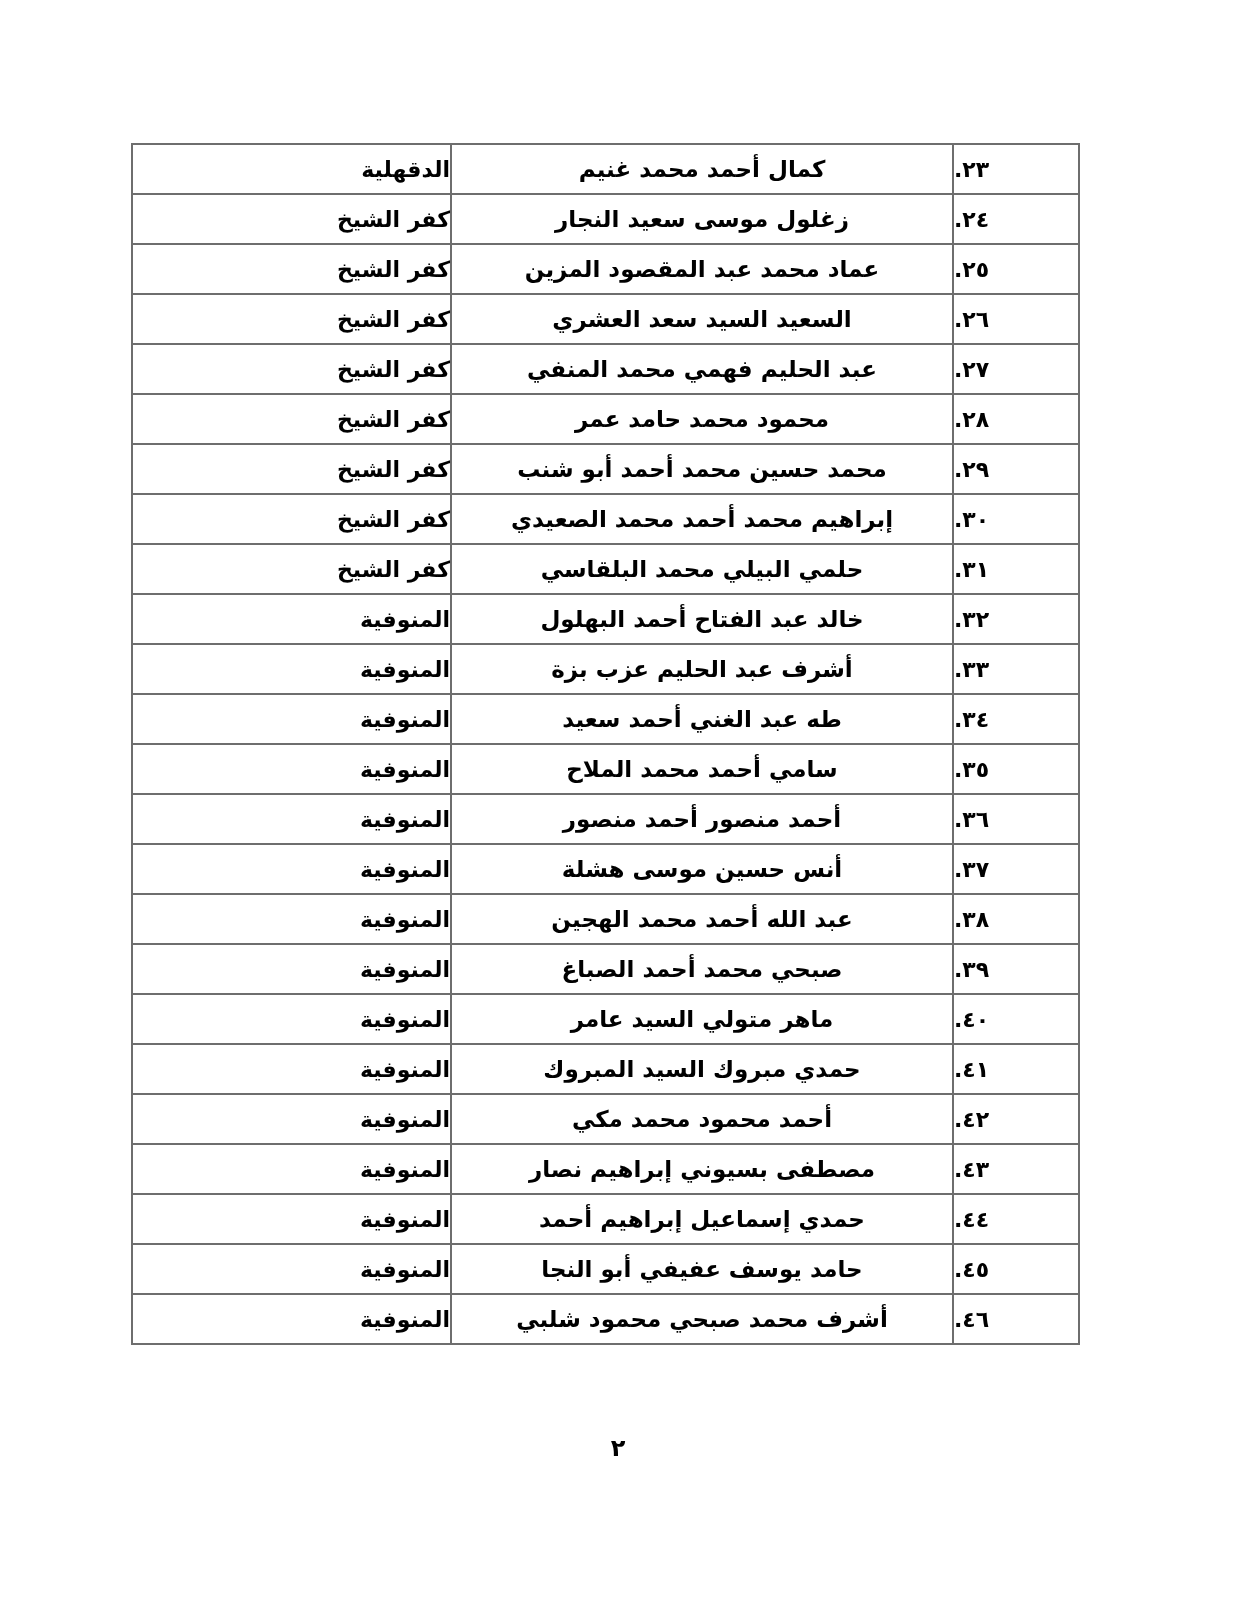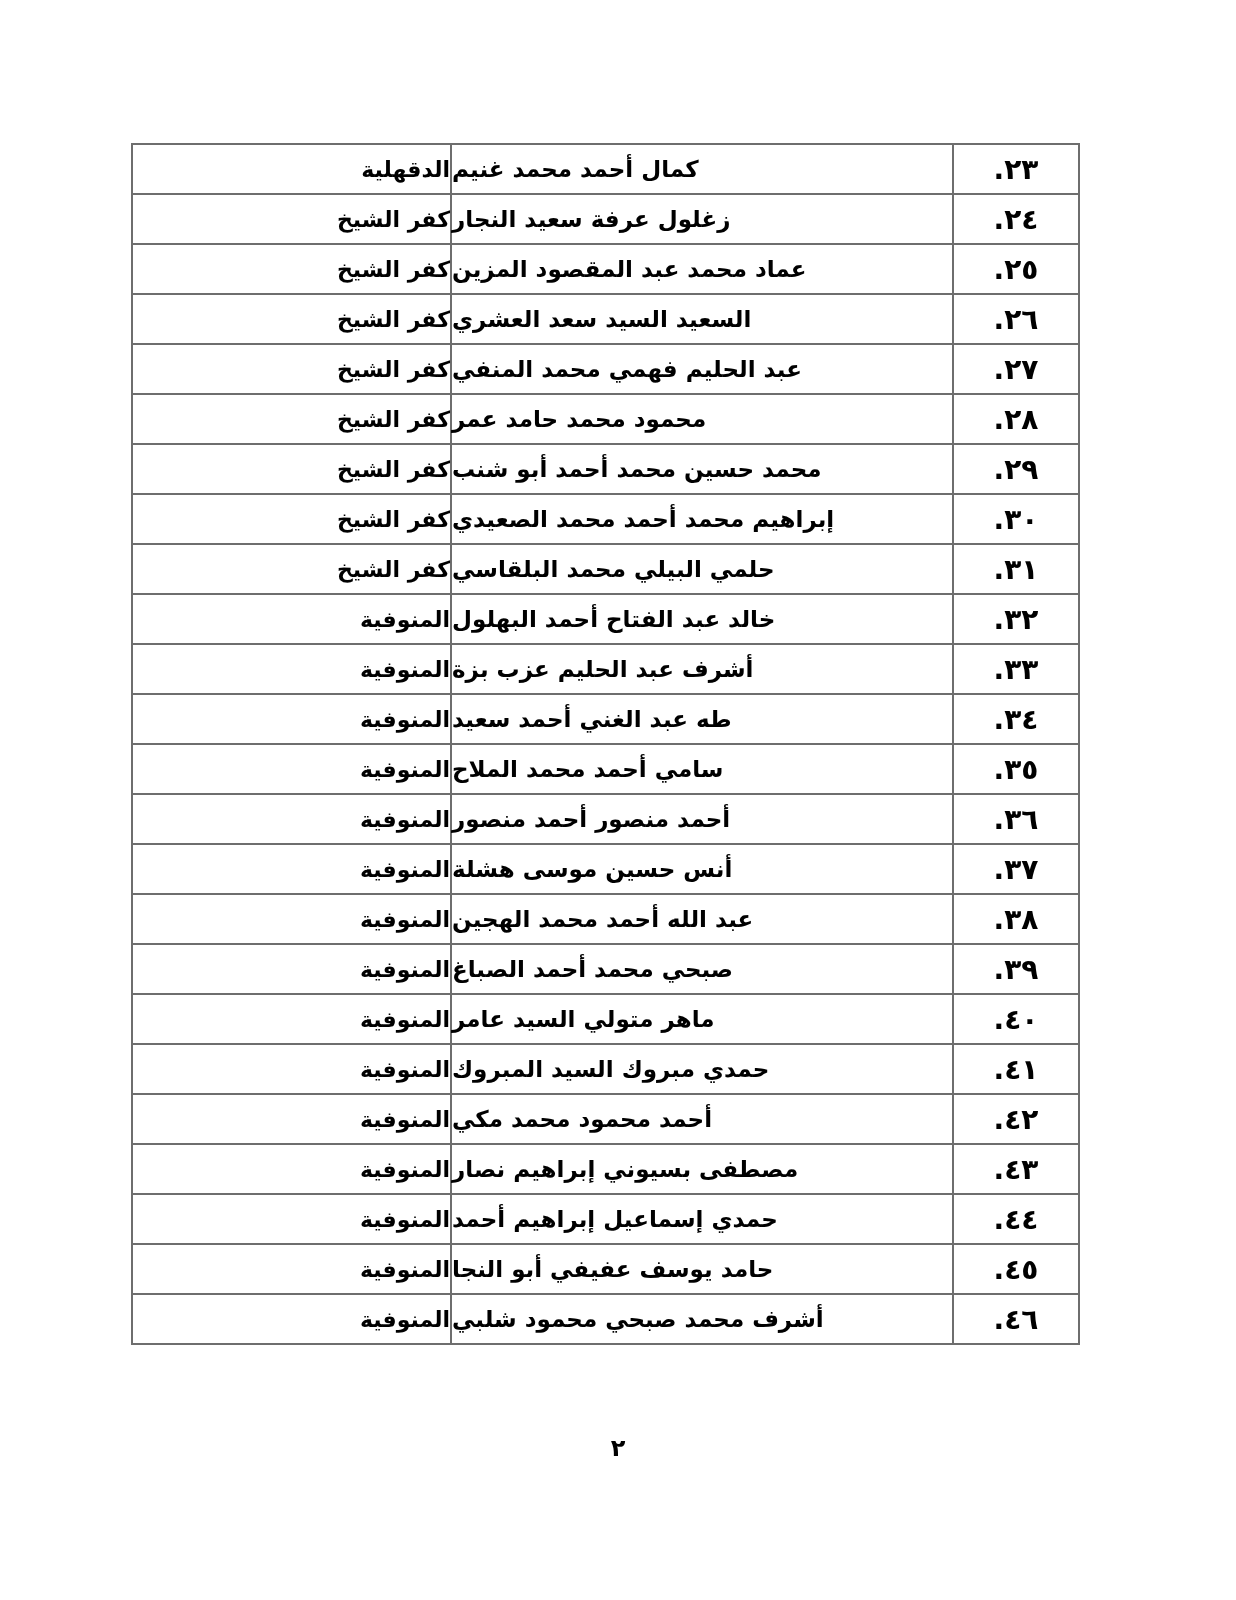--- a/index.html
+++ b/index.html
@@ -6,41 +6,41 @@
   body { width:1236px; height:1600px; position:relative; overflow:hidden;
          font-family: "DejaVu Sans", sans-serif; color:#000; }
   .page { position:absolute; left:0; top:0; width:1236px; height:1600px; background:#fff; }
   table.list {
     position:absolute; left:131px; top:143px; width:949px;
     border-collapse:collapse; direction:rtl; table-layout:fixed;
   }
   table.list td {
     border:2px solid #6e6e6e; height:48px; padding:0; vertical-align:middle;
   }
-  td.num { width:124px; text-align:center; font-size:28px; font-weight:bold; vertical-align:top; padding-top:4px; }
-  td.name { width:500px; text-align:left; font-size:23px; font-weight:bold; padding-right:10px; padding-top:6px; }
+  td.num { width:124px; text-align:left; font-size:22px; font-weight:bold; vertical-align:top; padding-top:4px; }
+  td.name { width:500px; text-align:center; font-size:23px; font-weight:bold; padding-right:10px; padding-top:6px; }
   td.gov { text-align:right; font-size:22px; font-weight:bold; padding-right:10px; }
   .num-inner { display:inline-block; direction:ltr; }
   .page-number { position:absolute; left:0; width:1236px; top:1434px; text-align:center;
                  font-size:24px; font-weight:bold; }
 </style>
 </head>
 <body>
 
 <div class="page">
   <table class="list">
     <tbody id="rows">
       <tr class="">
         <td class="num"><span class="num-inner">.٢٣</span></td>
         <td class="name">كمال أحمد محمد غنيم</td>
         <td class="gov">الدقهلية</td>
       </tr>
     <tr class="">
         <td class="num"><span class="num-inner">.٢٤</span></td>
-        <td class="name">زغلول عرفة سعيد النجار</td>
+        <td class="name">زغلول موسى سعيد النجار</td>
         <td class="gov">كفر الشيخ</td>
       </tr>
         <tr class="">
         <td class="num"><span class="num-inner">.٢٥</span></td>
         <td class="name">عماد محمد عبد المقصود المزين</td>
         <td class="gov">كفر الشيخ</td>
       </tr>
         <tr class="">
         <td class="num"><span class="num-inner">.٢٦</span></td>
         <td class="name">السعيد السيد سعد العشري</td>

